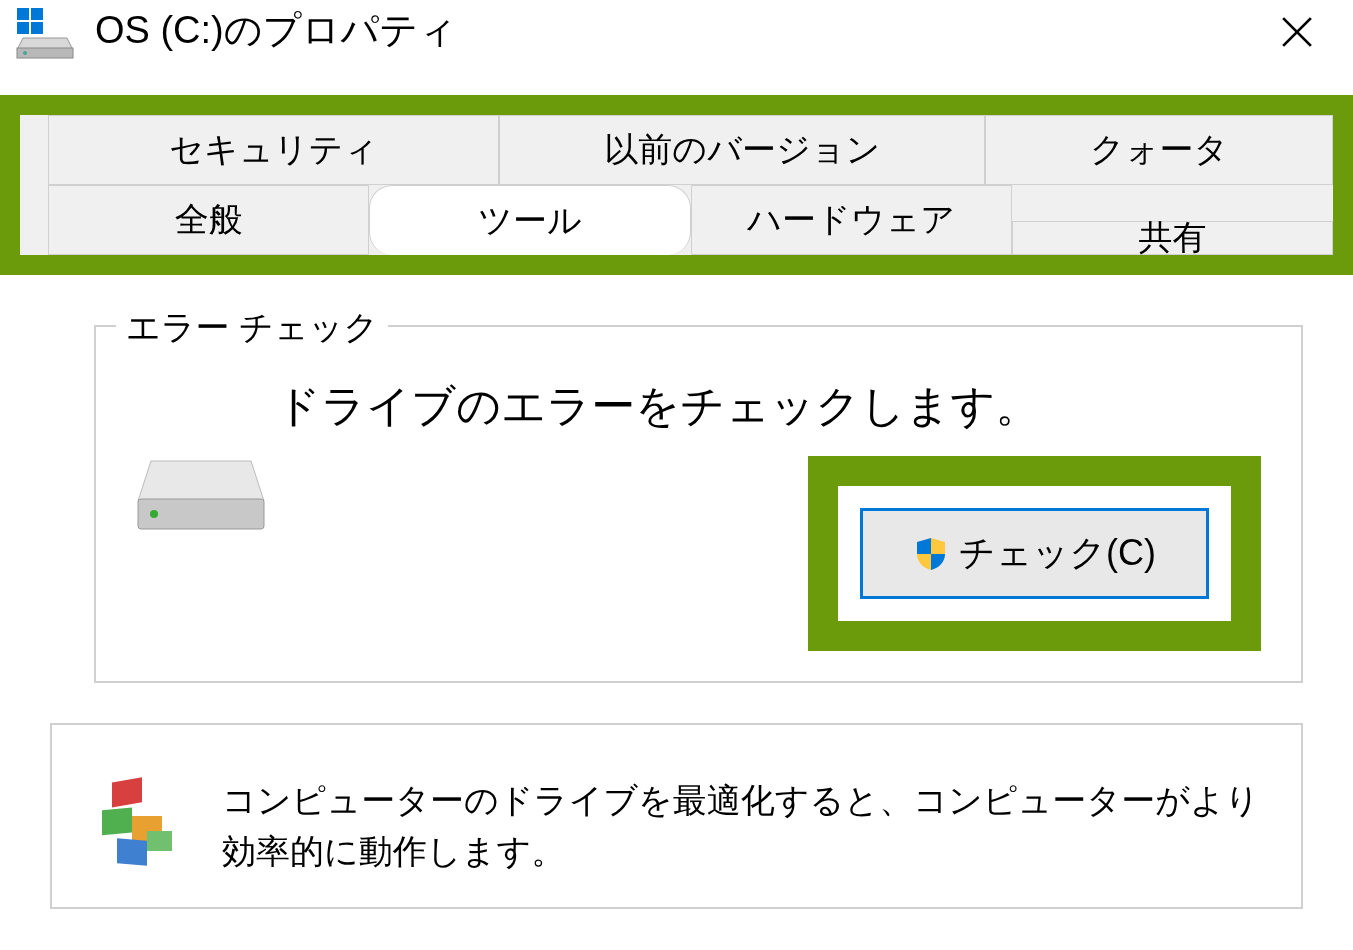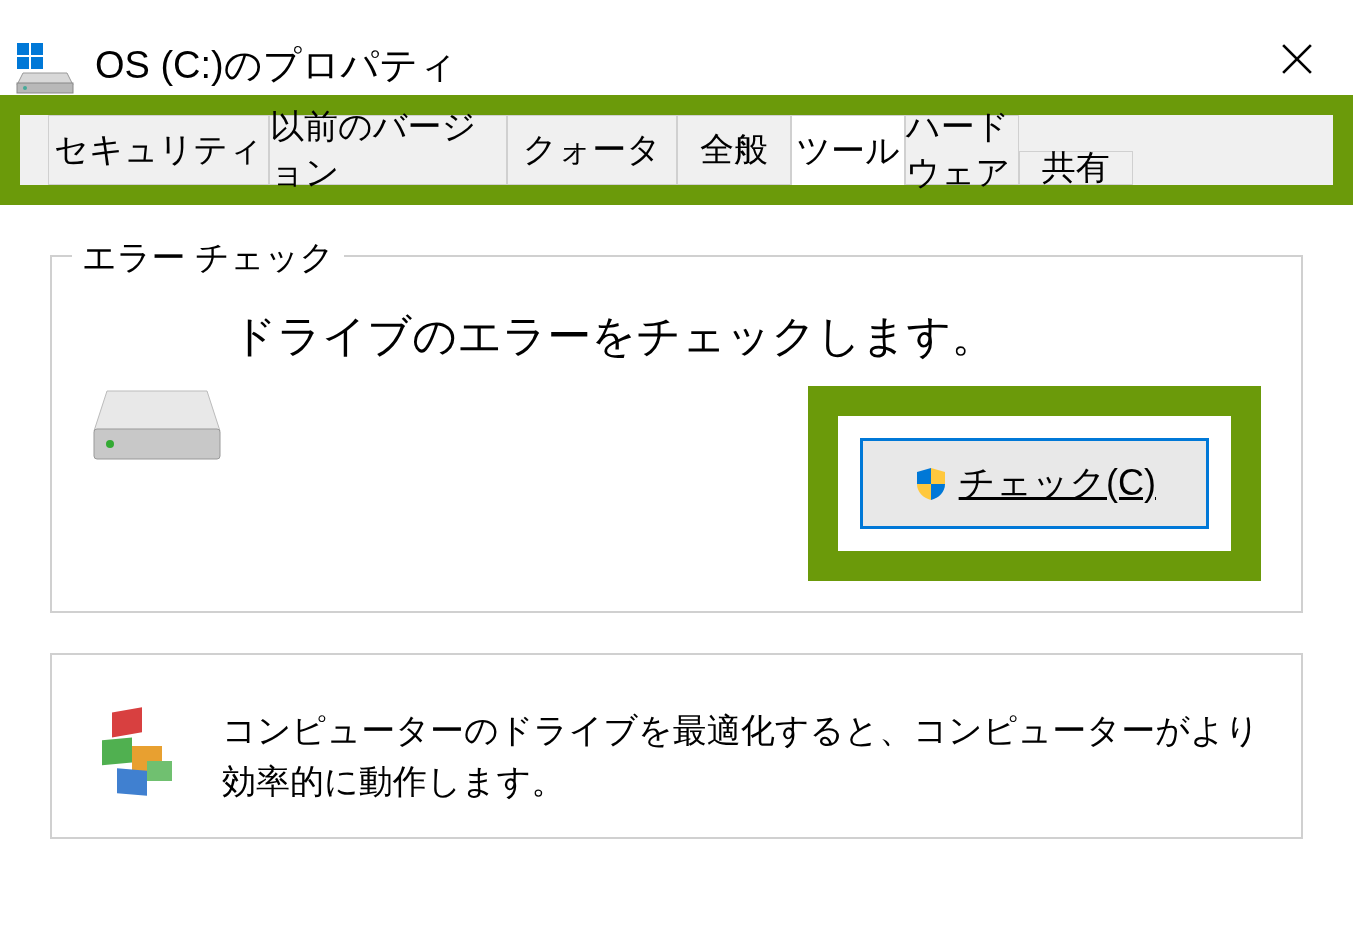--- a/index.html
+++ b/index.html
@@ -19,21 +19,21 @@
     .window {
       width: 1353px;
       height: 950px;
       background: #fff;
       position: relative;
     }
     
     .titlebar {
       height: 95px;
       display: flex;
-      align-items: flex-end;
+      align-items: flex-start;
       padding-left: 15px;
       padding-right: 20px;
       justify-content: space-between;
     }
     
     .titlebar-left {
       display: flex;
       align-items: center;
       gap: 20px;
     }
@@ -58,21 +58,21 @@
     
     .tabs-highlight {
       background: #6b9a0a;
       padding: 20px 20px;
       margin: 0;
     }
     
     .tabs-container {
       background: #f0f0f0;
       display: flex;
-      flex-direction: row;
+      flex-direction: column;
       padding-left: 28px;
     }
     
     .tab-row {
       display: flex;
       height: 70px;
     }
     
     .tab {
       flex: 1;
@@ -89,34 +89,35 @@
     .tab.active {
       background: #fff;
       border-bottom: none;
     }
     
     .tab-row-1 .tab:nth-child(1) { flex: 1.3; }
     .tab-row-1 .tab:nth-child(2) { flex: 1.4; }
     .tab-row-1 .tab:nth-child(3) { flex: 1.0; }
     
     .tab-row-2 .tab:nth-child(1) { flex: 1.0; }
-    .tab-row-2 .tab:nth-child(2) { flex: 1.0; }
+    .tab-row-2 .tab:nth-child(2) { flex: 1.0; border-radius: 23px; }
     .tab-row-2 .tab:nth-child(3) { flex: 1.0; }
     .tab-row-2 .tab:nth-child(4) { flex: 1.0; margin-top: 36px; }
     
     .content {
       padding: 20px 50px;
       background: #fff;
     }
     
     .group-box {
       border: 2px solid #d0d0d0;
       margin-top: 30px;
       position: relative;
       padding: 50px 40px 30px 40px;
+      margin-left: 44px;
     }
     
     .group-title {
       position: absolute;
       top: -22px;
       left: 20px;
       background: #fff;
       padding: 0 10px;
       font-size: 34px;
       color: #000;
@@ -160,21 +161,20 @@
     .check-button {
       background: #e8e8e8;
       border: 3px solid #0078d7;
       padding: 18px 50px;
       font-size: 36px;
       display: flex;
       align-items: center;
       gap: 10px;
       cursor: pointer;
       color: #000;
-      text-decoration: underline;
     }
     
     .shield-icon {
       width: 36px;
       height: 36px;
     }
     
     .group-box-2 {
       border: 2px solid #d0d0d0;
       margin-top: 40px;

